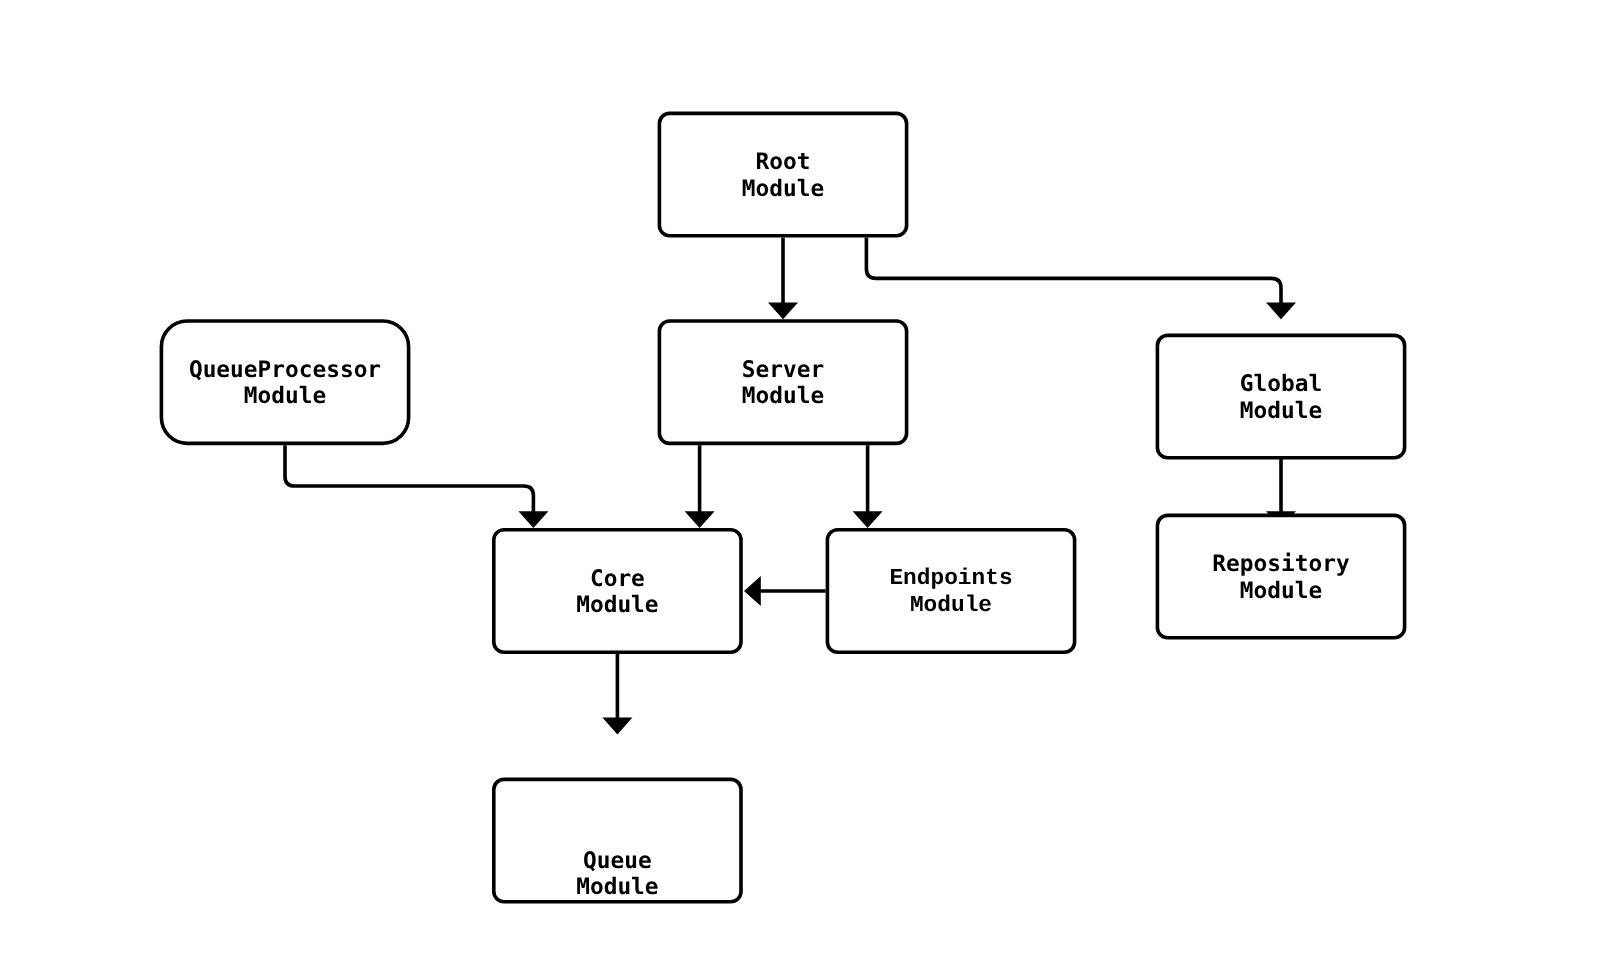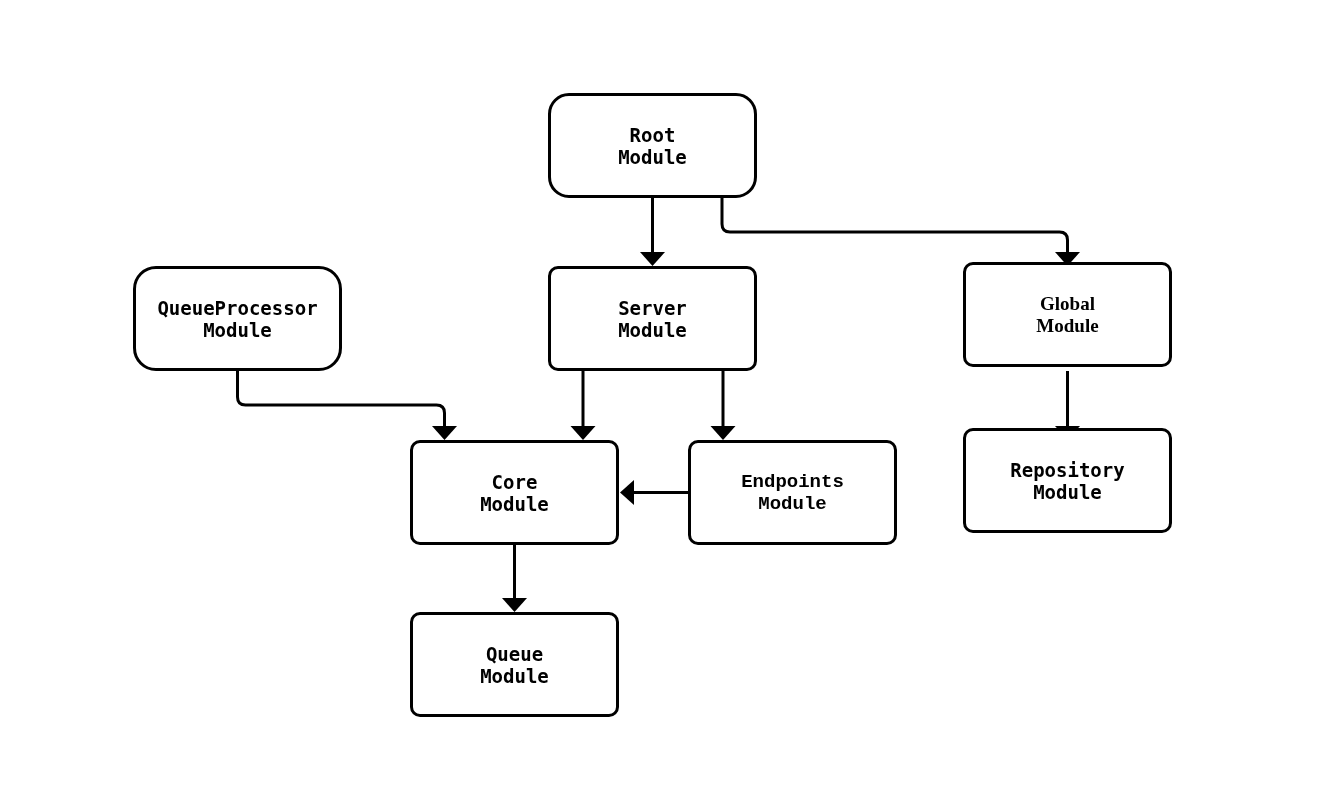--- a/index.html
+++ b/index.html
@@ -42,28 +42,28 @@
     align-items: center;
     justify-content: center;
     text-align: center;
     font-weight: bold;
     font-size: 19px;
     line-height: 22px;
     color: #000000;
     white-space: pre-line;
     z-index: 2;
   }
-  .node-root          { left: 548px; top: 93px; border-radius: 21px;  }
+  .node-root          { left: 548px; top: 93px;  }
   .node-server        { left: 548px; top: 266px; }
-  .node-global        { left: 963px; top: 262px; font-family: Liberation Serif, serif; }
+  .node-global        { left: 963px; top: 278px; }
   .node-queueprocessor{ left: 133px; top: 266px; border-radius: 23px; }
   .node-core          { left: 410px; top: 440px; }
   .node-endpoints     { left: 688px; top: 440px; font-family: Liberation Mono, monospace; }
   .node-repository    { left: 963px; top: 428px; }
-  .node-queue         { left: 410px; top: 612px; }
+  .node-queue         { left: 410px; top: 648px; align-items: flex-end; }
 </style>
 </head>
 <body>
 
 <div class="canvas">
 
   <svg class="edges" width="1337" height="809" viewBox="0 0 1337 809">
 
     <g>
       <path d="M652.5 198 V253"></path>

